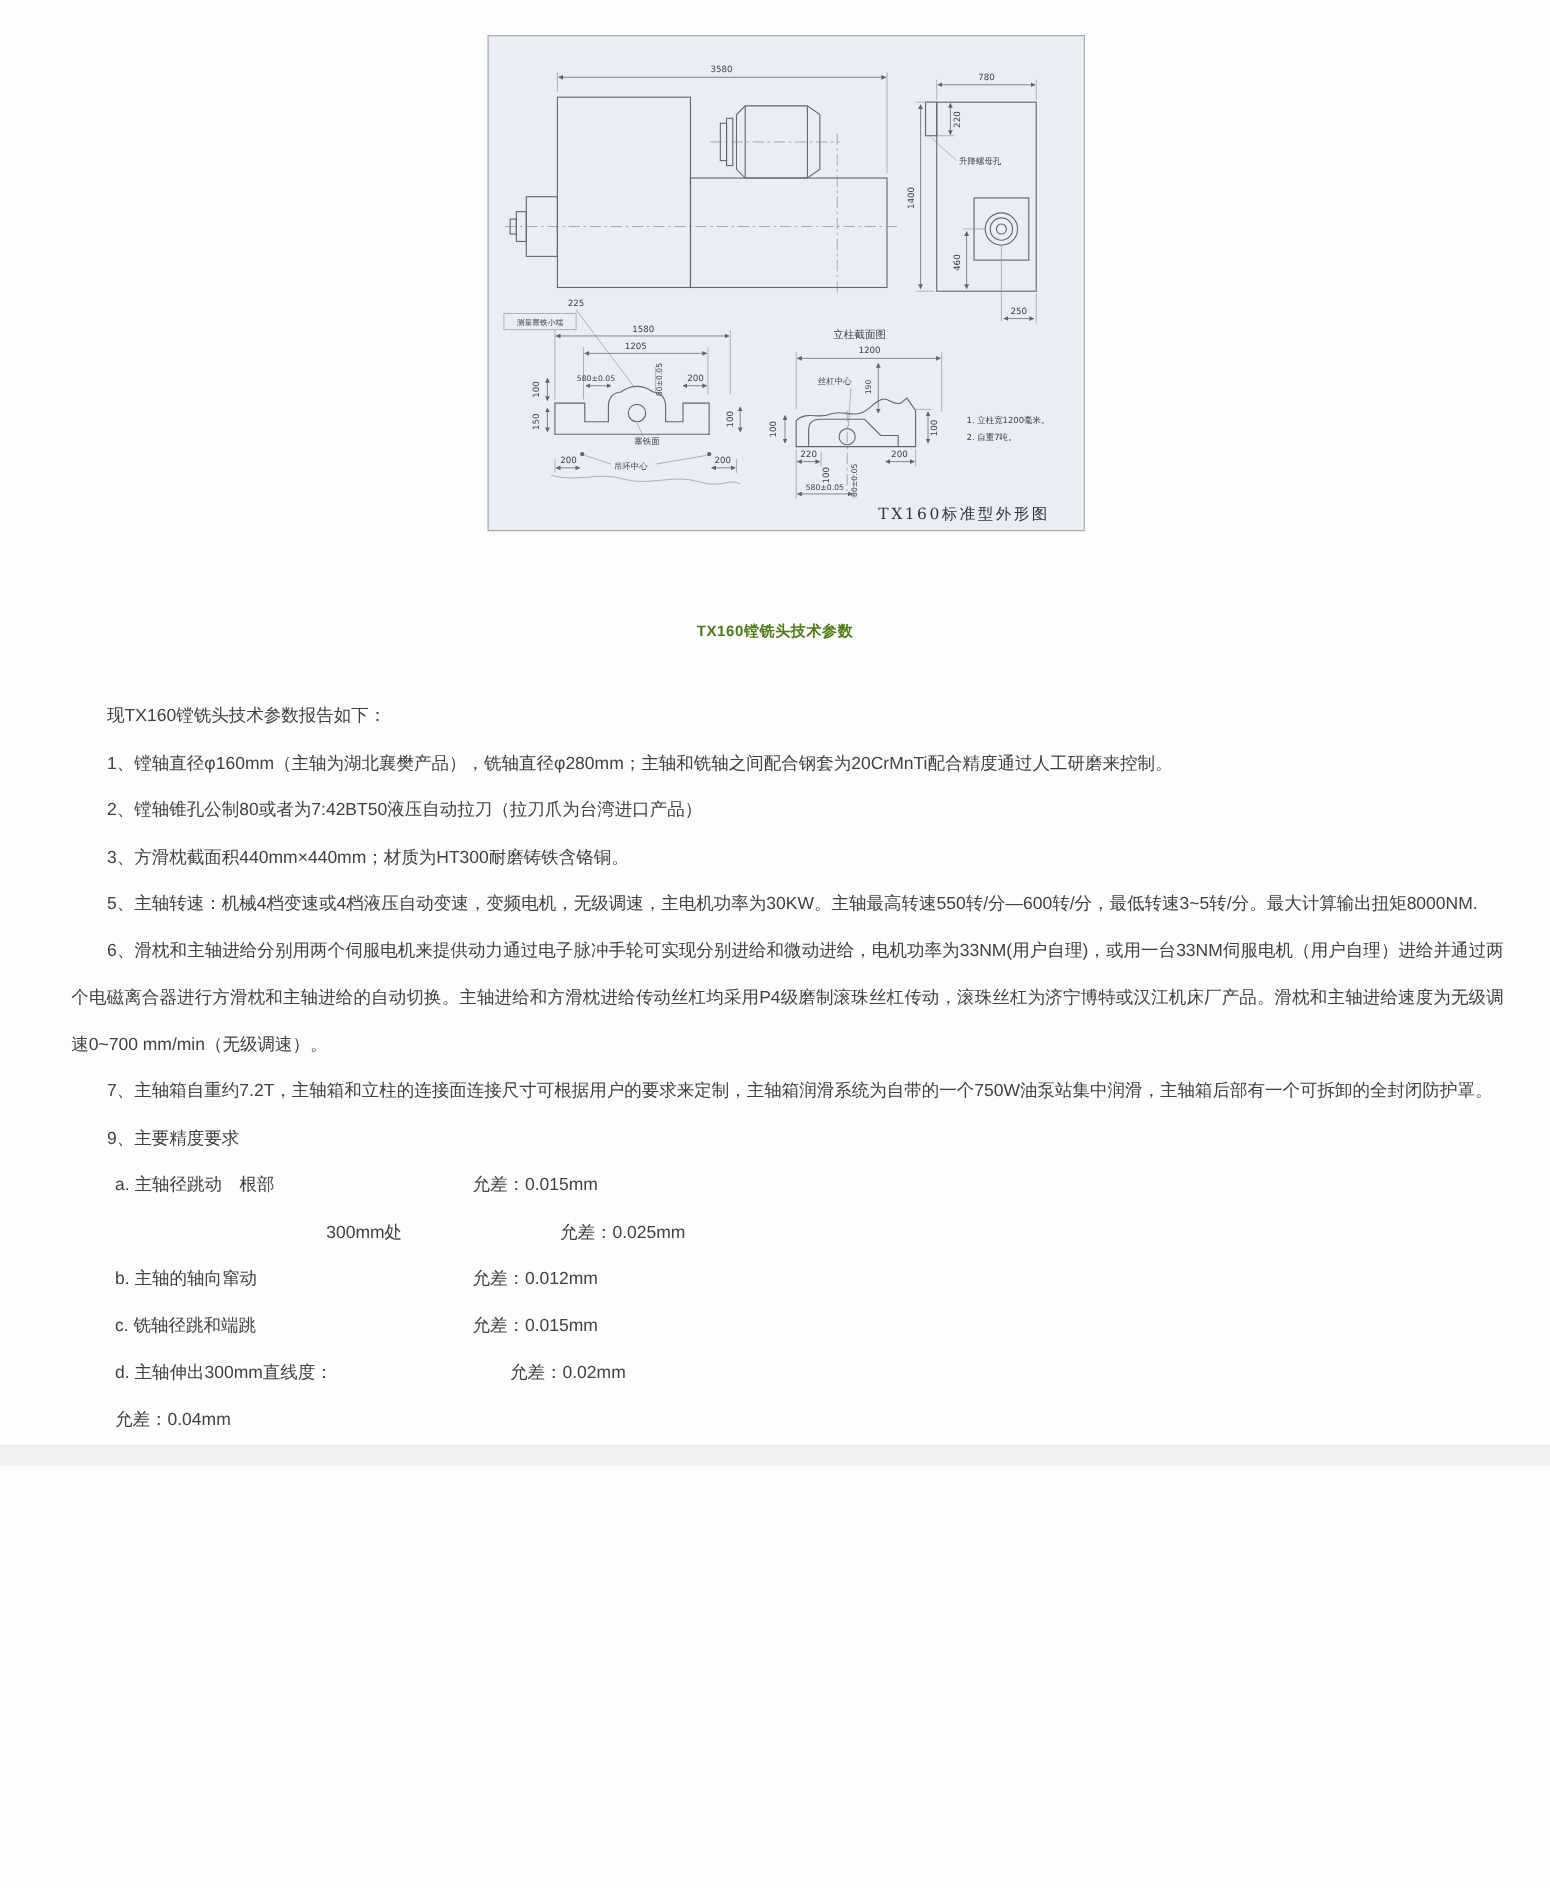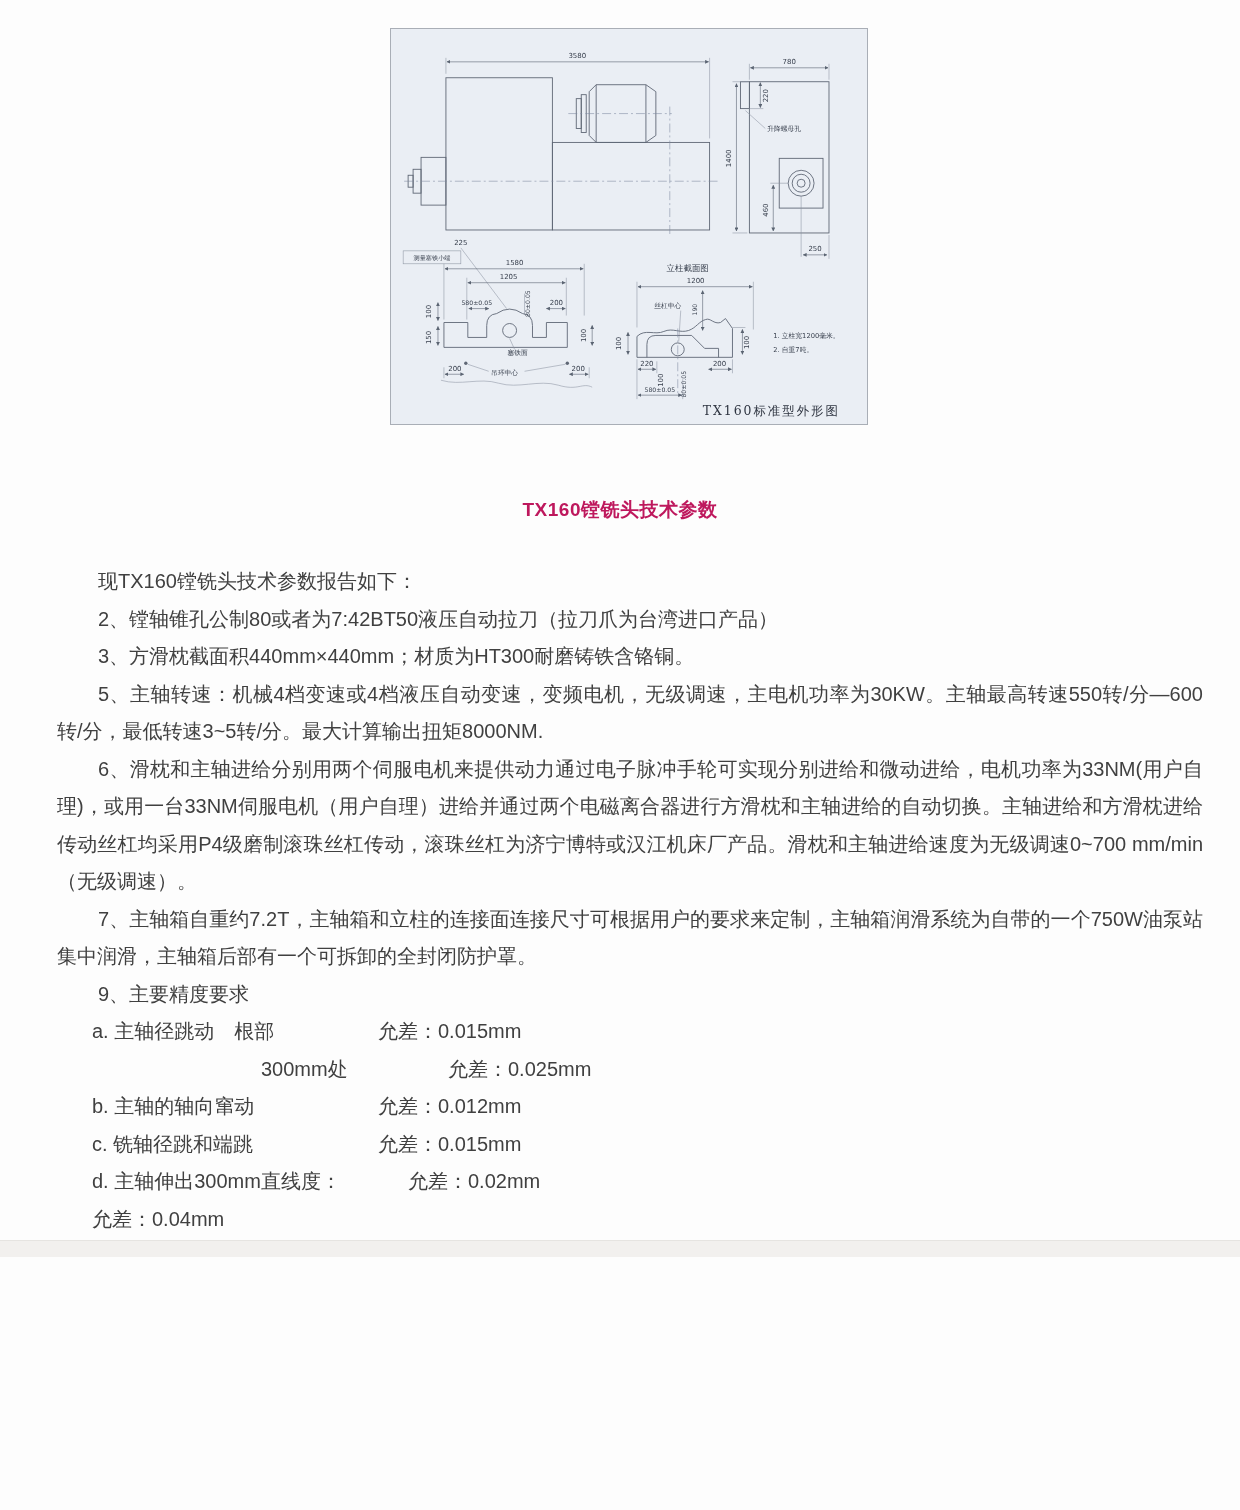--- a/index.html
+++ b/index.html
@@ -26,26 +26,26 @@
   .cl{stroke:#7c87a0;stroke-width:0.55;fill:none;stroke-dasharray:9 3 2 3;}
   .dimtext{font-family:"DejaVu Sans",sans-serif;font-size:7px;fill:#39404e;}
   .dimtext.sm{font-size:6.2px;}
   .cntext{font-family:"DejaVu Sans",sans-serif;font-size:6.8px;fill:#39404e;}
   .sectitle{font-family:"DejaVu Sans",sans-serif;font-size:8.5px;fill:#39404e;}
   .caption{font-family:"DejaVu Serif","Liberation Serif",serif;font-size:12.5px;letter-spacing:2px;fill:#2e3440;}
 
   
   .doc-title{
     margin:72px 0 0 0;
-    font-size:19px;font-weight:700;color:#be185d;
+    font-size:12px;font-weight:700;color:#4d7c0f;
     text-align:center;letter-spacing:0.5px;
   }
   .content{
     margin:40px 37px 0 57px;
-    font-size:20px;line-height:37.5px;
+    font-size:14px;line-height:37.5px;
     text-align:justify;
   }
   .content p{margin:0;text-indent:2.05em;}
   .prec{display:flex;padding-left:35px;text-align:left;gap:34px;}
   .prec .lab{display:inline-block;flex:none;}
   .prec .val{flex:none;}
   .r0 .lab{width:252px;}
   .r1{padding-left:204px;}
   .r1 .lab{width:153px;}
   .r2 .lab{width:252px;}
@@ -223,20 +223,21 @@
       </g>
 
       <text class="caption" x="372" y="388" text-anchor="middle">TX160标准型外形图</text>
     </svg>
   </div>
 
   <h1 class="doc-title">TX160镗铣头技术参数</h1>
 
   <div class="content">
     <p>现TX160镗铣头技术参数报告如下：</p>
+    <p>1、镗轴直径φ160mm（主轴为湖北襄樊产品），铣轴直径φ280mm；主轴和铣轴之间配合钢套为20CrMnTi配合精度通过人工研磨来控制。</p>
     <p>2、镗轴锥孔公制80或者为7:42BT50液压自动拉刀（拉刀爪为台湾进口产品）</p>
     <p>3、方滑枕截面积440mm×440mm；材质为HT300耐磨铸铁含铬铜。</p>
     <p>5、主轴转速：机械4档变速或4档液压自动变速，变频电机，无级调速，主电机功率为30KW。主轴最高转速550转/分—600转/分，最低转速3~5转/分。最大计算输出扭矩8000NM.</p>
     <p>6、滑枕和主轴进给分别用两个伺服电机来提供动力通过电子脉冲手轮可实现分别进给和微动进给，电机功率为33NM(用户自理)，或用一台33NM伺服电机（用户自理）进给并通过两个电磁离合器进行方滑枕和主轴进给的自动切换。主轴进给和方滑枕进给传动丝杠均采用P4级磨制滚珠丝杠传动，滚珠丝杠为济宁博特或汉江机床厂产品。滑枕和主轴进给速度为无级调速0~700 mm/min（无级调速）。</p>
     <p>7、主轴箱自重约7.2T，主轴箱和立柱的连接面连接尺寸可根据用户的要求来定制，主轴箱润滑系统为自带的一个750W油泵站集中润滑，主轴箱后部有一个可拆卸的全封闭防护罩。</p>
     <p>9、主要精度要求</p>
 
     <div class="prec r0">
       <span class="lab">a. 主轴径跳动　根部</span>
       <span class="val">允差：0.015mm</span>

